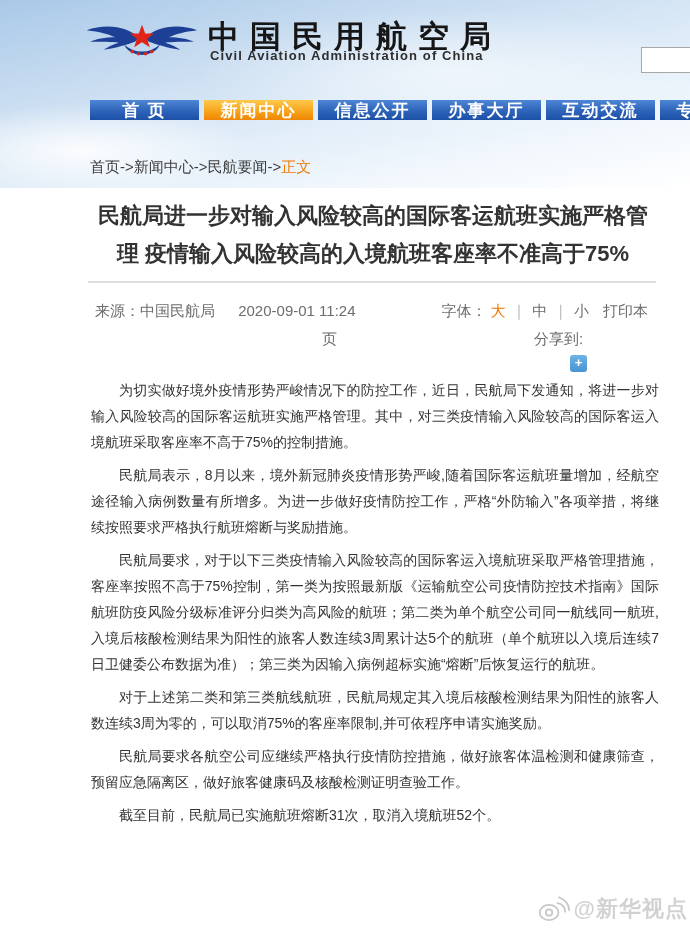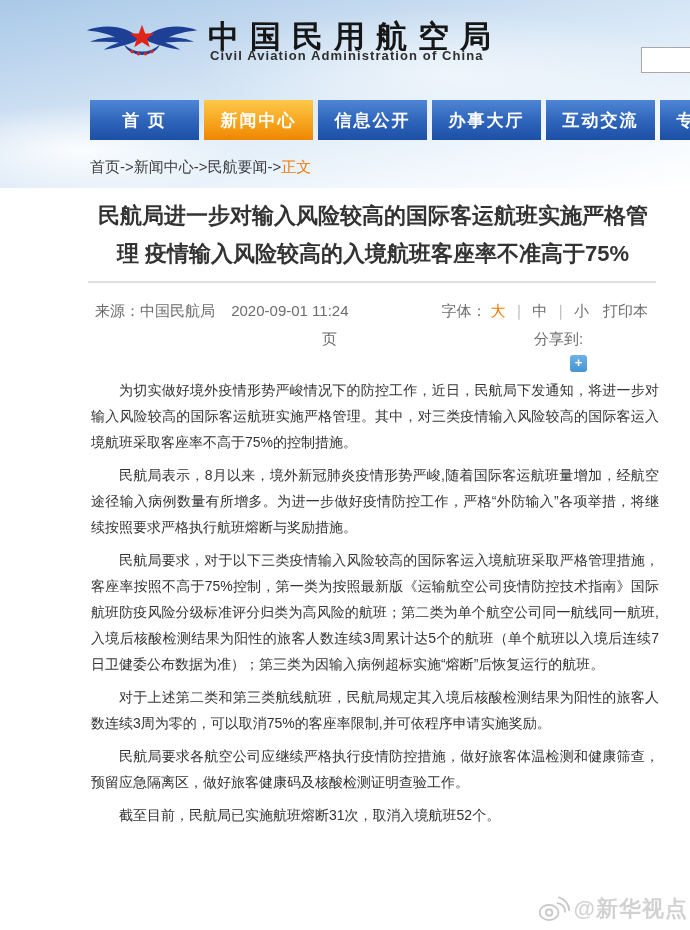--- a/index.html
+++ b/index.html
@@ -25,41 +25,41 @@
     font-size:13px; font-weight:bold; color:#2e2e2e; letter-spacing:1.1px; white-space:nowrap;
   }
   .search {
     position:absolute; left:641px; top:47px; width:70px; height:26px;
     background:#fff; border:1px solid #a8a8a8; outline:none; padding:0 4px; font-size:13px;
   }
 
   
   .nav { position:absolute; left:90px; top:100px; display:flex; gap:5px; }
   .nav-item {
-    width:109px; height:40px; display:flex; align-items:center; justify-content:center;
+    width:109px; height:20px; display:flex; align-items:center; justify-content:center;
     font-size:17px; font-weight:bold; color:#fff; letter-spacing:2px; cursor:pointer;
     background:linear-gradient(180deg,#4e86d6 0%,#2d63b8 55%,#1b50a6 100%);
     flex:0 0 auto; white-space:nowrap;
   }
   .nav-item.active { background:linear-gradient(180deg,#fdc84a 0%,#f6a21a 60%,#ef8503 100%); }
 
   
   .breadcrumb { position:absolute; left:90px; top:158px; font-size:15px; color:#3d3d3d; }
   .breadcrumb .current { color:#f07800; }
 
   
   .title {
     position:absolute; left:93px; top:197px; width:560px;
     text-align:center; font-size:22px; font-weight:bold; color:#333; line-height:38px;
   }
   .separator { position:absolute; left:88px; top:281px; width:568px; height:2px; background:#dfdfdf; }
 
   .meta { position:absolute; left:95px; top:302px; width:560px; height:80px; font-size:15px; color:#6c6c6c; }
   .meta-src { position:absolute; left:0; top:0; white-space:nowrap; }
-  .meta-src .dt { margin-left:12px; }
+  .meta-src .dt { margin-left:19px; }
   .meta-font { position:absolute; right:7px; top:0; white-space:nowrap; }
   .meta-font .sz { margin:0 4px; cursor:pointer; }
   .meta-font .sz.big { color:#f07800; }
   .meta-font .bar { color:#aaa; margin:0 2px; }
   .meta-font .print { margin-left:10px; cursor:pointer; }
   .meta-page { position:absolute; left:227px; top:28px; cursor:pointer; }
   .meta-share-label { position:absolute; left:439px; top:28px; }
   .share-btn {
     position:absolute; left:475px; top:53px; width:17px; height:17px; border-radius:3px;
     background:linear-gradient(180deg,#6fb2e5 0%,#4694d4 100%);

